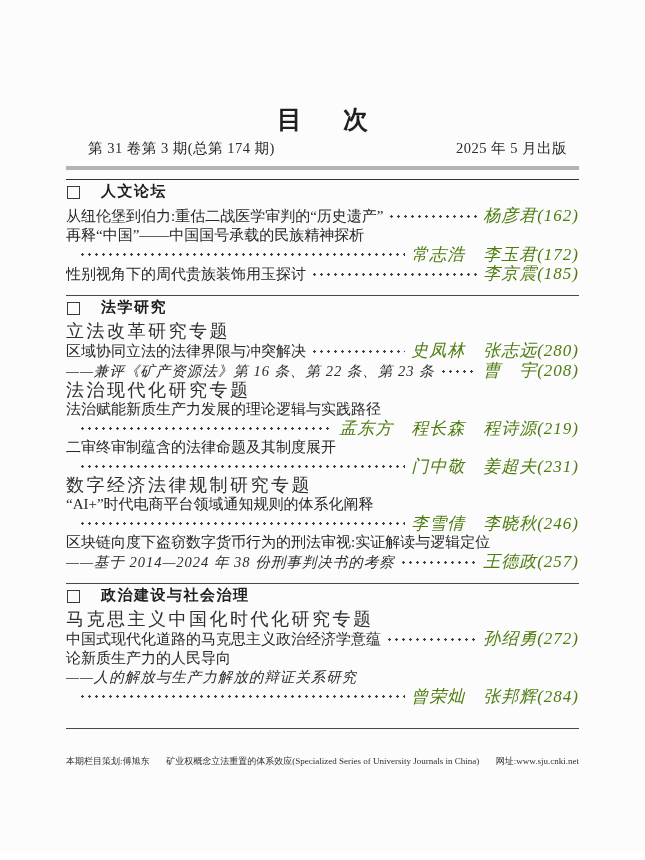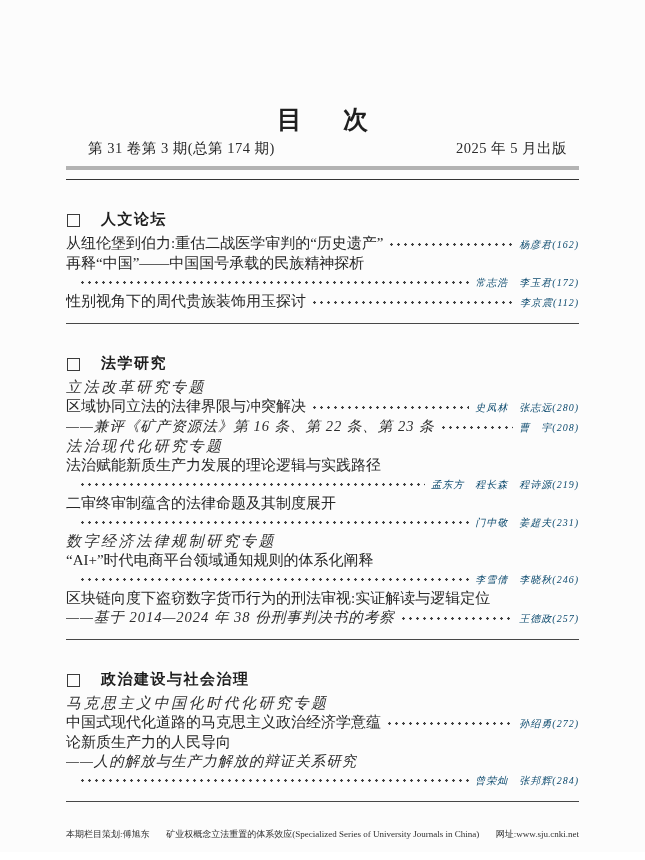--- a/index.html
+++ b/index.html
@@ -28,38 +28,38 @@
   .issue-row{
     display:flex;justify-content:space-between;align-items:flex-end;
     margin-top:5px;
     padding:0 12px 0 22px;
     font-size:14.5px;letter-spacing:0.5px;color:#2b2b2b;
   }
   .rule-thick{height:4px;background:#b3b3b3;margin-top:8px;}
   .rule-thin{height:1px;background:#343434;margin-top:9px;}
   
   .content{flex:0 0 auto;}
-  .sec-head{display:flex;align-items:center;margin:30px 0 5px 0;}
+  .sec-head{display:flex;align-items:center;margin:2px 0 5px 0;}
   .sq{
     width:11px;height:11px;flex:0 0 auto;
     border:1.5px solid #3b3b3b;background:transparent;
     margin:1px 21px 0 1px;
   }
   .sec-name{
     font-family:"Liberation Sans","DejaVu Sans",sans-serif;
     font-weight:bold;font-size:15px;letter-spacing:1.5px;color:#1e1e1e;
   }
   .rows{}
   .row{display:flex;align-items:baseline;line-height:19px;font-size:15px;}
   .txt{flex:0 1 auto;white-space:nowrap;overflow:hidden;}
-  .r-subtopic .txt{font-style:italic;font-size:15px;letter-spacing:2.5px;color:#303030;}
+  .r-subtopic .txt{font-size:18px;letter-spacing:2.5px;color:#303030;}
   .r-subtitle .txt{font-style:italic;font-size:14.5px;letter-spacing:1px;color:#2c2c2c;text-align:right;}
   .authors{
     flex:0 0 auto;white-space:nowrap;
-    font-style:italic;font-size:10px;letter-spacing:1px;color:#0c4a6e;
+    font-style:italic;font-size:17px;letter-spacing:1px;color:#4d7c0f;
   }
   .leader{
     flex:1 1 auto;min-width:12px;height:15px;align-self:center;
     margin:0 6px 0 5px;
     background-image:radial-gradient(circle,#3c3c3c 1.1px,rgba(0,0,0,0) 1.45px);
     background-size:7px 15px;background-repeat:repeat-x;background-position:left center;
   }
   .r-dots .leader{margin-left:13px;}
   .divider{height:1px;background:#474747;margin-top:11px;}
   
@@ -100,21 +100,21 @@
       <div class="row r-title">
         <span class="txt">再释“中国”——中国国号承载的民族精神探析</span>
       </div>
       <div class="row r-dots">
         <span class="leader"></span>
         <span class="authors">常志浩　李玉君(172)</span>
       </div>
       <div class="row r-title">
         <span class="txt">性别视角下的周代贵族装饰用玉探讨</span>
         <span class="leader"></span>
-        <span class="authors">李京震(112)</span>
+        <span class="authors">李京震(185)</span>
       </div>
     </div>
     <div class="divider"></div>
 
     <div class="sec-head">
       <span class="sq"></span>
       <span class="sec-name">法学研究</span>
     </div>
     <div class="rows">
       <div class="row r-subtopic">

